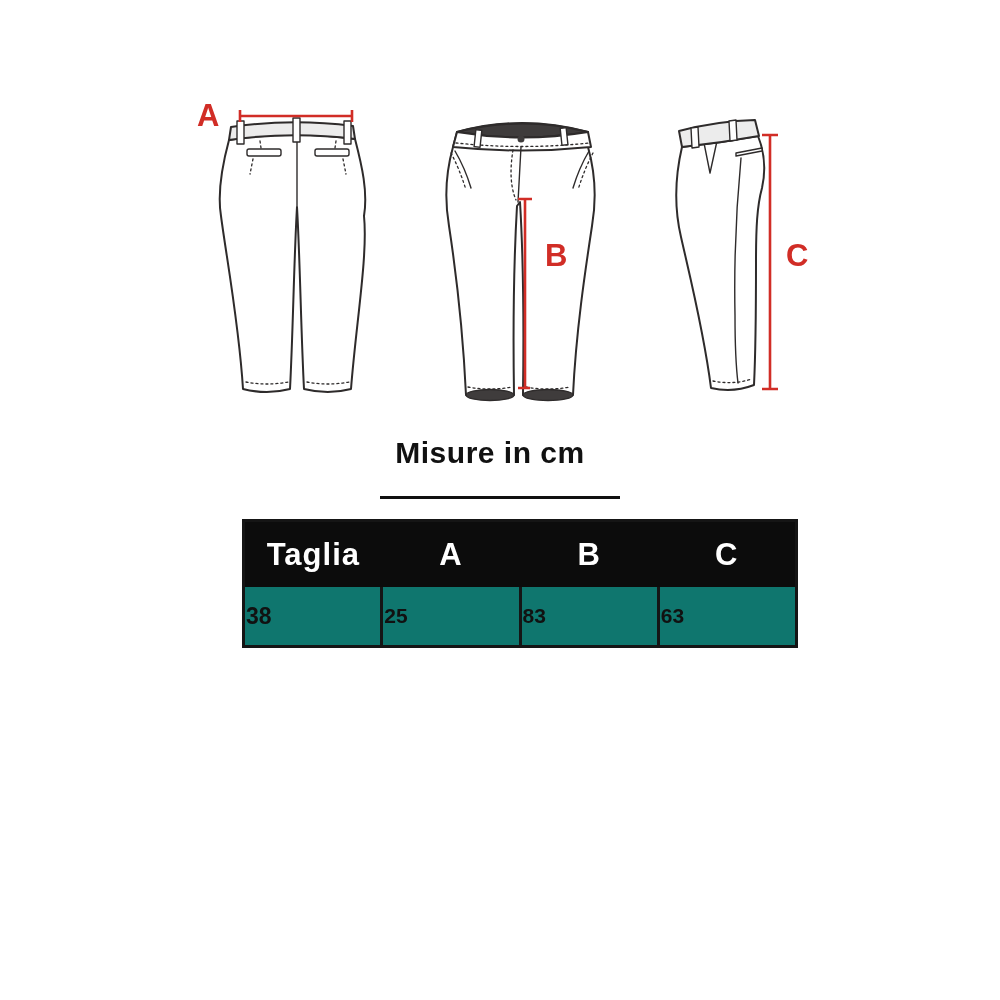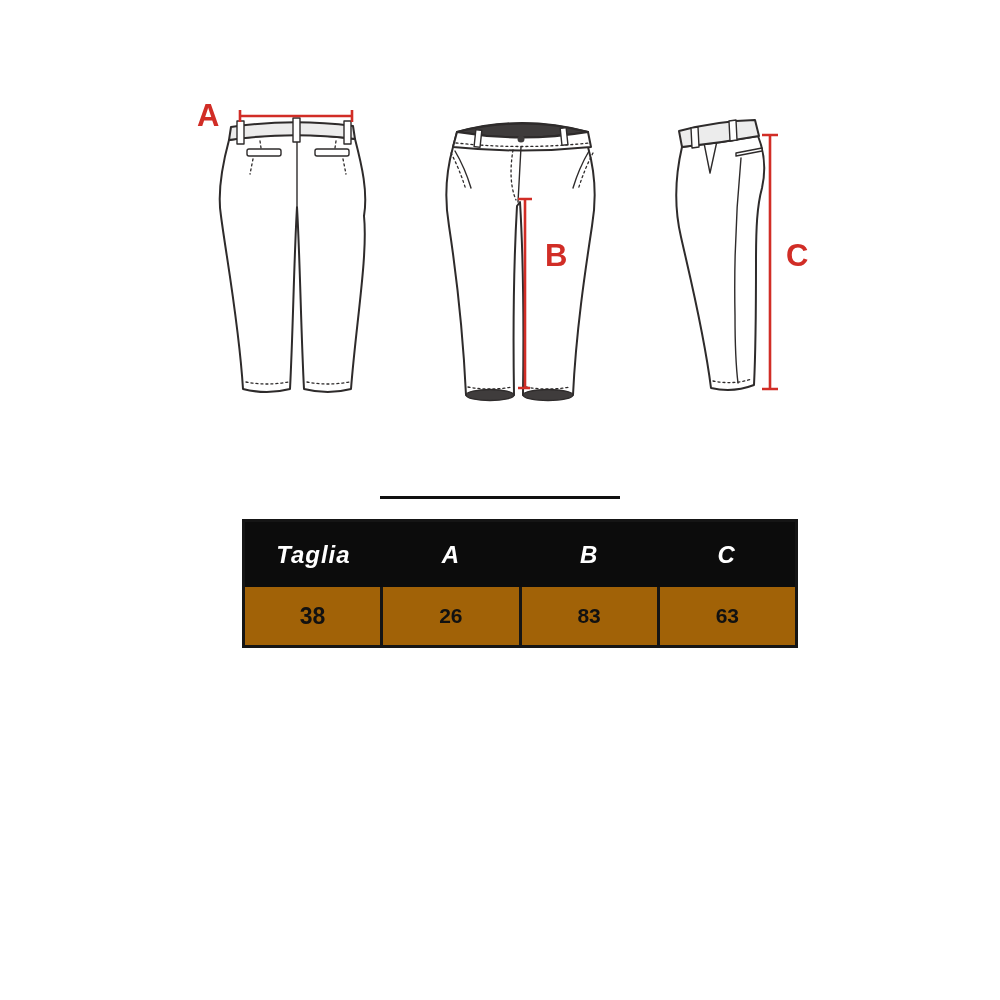--- a/index.html
+++ b/index.html
@@ -35,26 +35,26 @@
   .title-underline{
     position:absolute;left:380px;top:496px;width:240px;height:3px;background:#101010;
   }
   table.size-table{
     position:absolute;left:242px;top:519px;width:556px;
     border-collapse:collapse;table-layout:fixed;
     border:3px solid var(--table-border);
   }
   table.size-table th{
     background:var(--table-header-bg);color:var(--table-header-text);
-    height:63px;font-size:24px;font-weight:700;text-align:center;vertical-align:middle;
-    border:none;letter-spacing:1px;font-style:italic;
+    height:63px;font-size:31px;font-weight:700;text-align:center;vertical-align:middle;
+    border:none;letter-spacing:1px;
   }
   table.size-table td{
-    background:#a16207;color:#111;height:56px;font-size:21px;font-weight:700;
-    text-align:center;vertical-align:middle;border-left:3px solid var(--table-border);
+    background:#0f766e;color:#111;height:56px;font-size:21px;font-weight:700;
+    vertical-align:middle;border-left:3px solid var(--table-border);
   }
   table.size-table td:first-child{border-left:none;font-size:23px;}
 </style>
 </head>
 <body>
 
 <div class="canvas">
 
   <svg class="diagram" style="left:195px;top:95px;" width="185" height="315" viewBox="195 95 185 315">
     <g class="sketch">
@@ -103,34 +103,35 @@
       <path class="fill-white thin" d="M 729,121 L 736,120 L 737,140 L 730,141 Z"></path>
       <path class="dashed" d="M 713,381 Q 733,385 752,379"></path>
     </g>
     <path class="red-line" d="M 770,135 L 770,389 M 762,135 L 778,135 M 762,389 L 778,389"></path>
   </svg>
 
   <div class="meas-label" style="left:197px;top:100px;">A</div>
   <div class="meas-label" style="left:545px;top:240px;">B</div>
   <div class="meas-label" style="left:786px;top:240px;">C</div>
 
+  <div class="guide-title">Misure in cm</div>
   <div class="title-underline"></div>
 
   <table class="size-table">
     <thead>
       <tr>
         <th>Taglia</th>
         <th>A</th>
         <th>B</th>
         <th>C</th>
       </tr>
     </thead>
     <tbody>
       <tr>
         <td>38</td>
-        <td>26</td>
+        <td>25</td>
         <td>83</td>
         <td>63</td>
       </tr>
     </tbody>
   </table>
 
 </div>
 
 </body></html>

